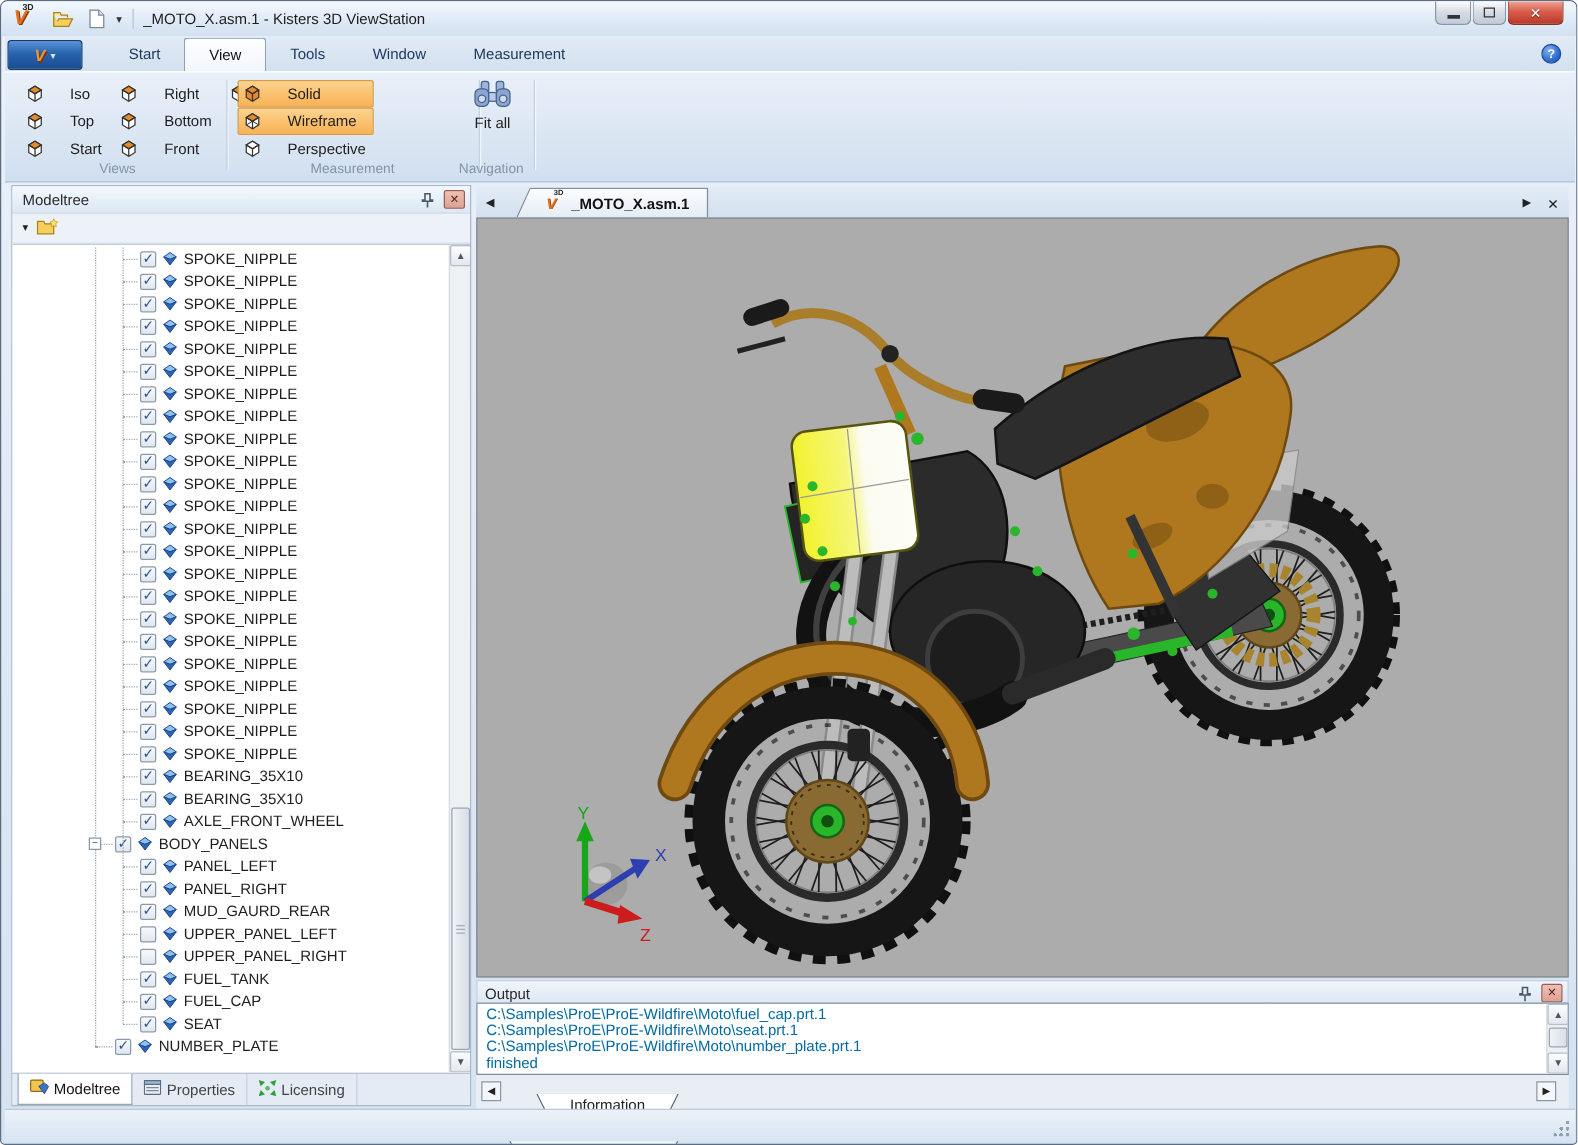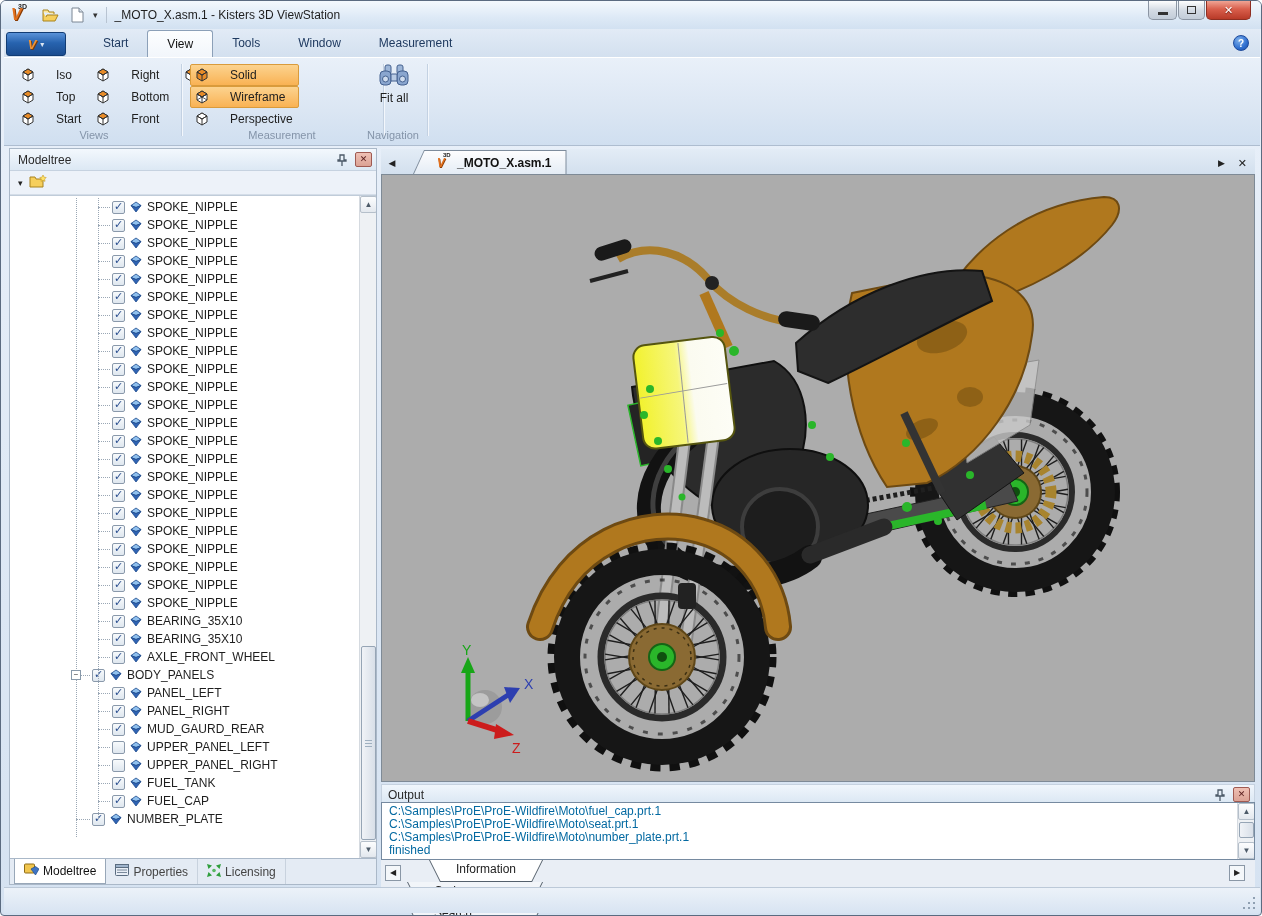--- a/index.html
+++ b/index.html
@@ -108,21 +108,21 @@
   .op-header .ht { flex:1; color:#2a2a2a; }
   .op-body { position:relative; height:58px; background:#fff; border:1px solid #768aa0; padding:2px 20px 0 7px; overflow:hidden; }
   .op-line { line-height:13px; white-space:nowrap; color:#0369a1; }
   .op-scroll { position:absolute; right:0; top:0; bottom:0; width:17px; background:#eef1f4; border-left:1px solid #d5dae0; }
   .op-thumb { top:19px; height:16px; }
   .op-thumb::after { display:none; }
 
   .outputtabs { position:absolute; left:0; top:712px; width:100%; height:27px; background:#e9eef5; display:flex; align-items:flex-start; }
   .ot-nav { width:16px; height:16px; border:1px solid #8a97a6; background:#f4f7fa; font-size:8px; text-align:center; line-height:14px; color:#222; margin:5px 4px 0 4px; }
   .ot-nav.right { position:absolute; right:6px; top:0; }
-  .otab-outer { height:22px; background:#55606c; clip-path:polygon(0 0,100% 0,calc(100% - 11px) 100%,11px 100%); padding:0 1px 1px 1px; margin-left:2px; }
+  .otab-outer { height:22px; background:#55606c; clip-path:polygon(0 0,100% 0,calc(100% - 11px) 100%,11px 100%); padding:0 1px 1px 1px; margin-left:2px;margin-top:15px; }
   .otab-outer.first { margin-left:24px; }
   .otab { height:100%; background:#f2f5f9; clip-path:polygon(0 0,100% 0,calc(100% - 10.5px) 100%,10.5px 100%); padding:2px 26px 0 26px; color:#222; }
   .otab-outer.active { background:#55606c; } .otab-outer.active .otab { background:#fff; font-weight:normal; }
 
   
   .statusbar { position:absolute; left:3px; top:886px; width:1256px; height:26px; background:linear-gradient(#ecf2f9,#d8e4f2); border-top:1px solid #bcc9d8; }
   .grip { position:absolute; right:4px; bottom:4px; width:13px; height:13px;
     background:radial-gradient(circle 1.5px at 11px 2px,#8fa0b2 99%,transparent), radial-gradient(circle 1.5px at 11px 7px,#8fa0b2 99%,transparent), radial-gradient(circle 1.5px at 6px 7px,#8fa0b2 99%,transparent), radial-gradient(circle 1.5px at 11px 12px,#8fa0b2 99%,transparent), radial-gradient(circle 1.5px at 6px 12px,#8fa0b2 99%,transparent), radial-gradient(circle 1.5px at 1px 12px,#8fa0b2 99%,transparent); }
 </style>
 </head>
@@ -714,20 +714,31 @@
           <div class="trow lv2">
 
     <span class="cb on"></span>
     <span class="gem">
       <svg width="12" height="12" viewBox="0 0 12 12">
         <path d="M1 4.5 L6 1 L11 4.5 L6 6.5 Z" fill="#8fc0ee" stroke="#1d4a8c" stroke-width="0.8"></path>
         <path d="M1 4.5 L6 6.5 L11 4.5 L6 11 Z" fill="#2f63b4" stroke="#1d4a8c" stroke-width="0.8"></path>
       </svg>
     </span>
     <span class="lbl">FUEL_CAP</span>
+  </div>
+          <div class="trow lv2">
+
+    <span class="cb on"></span>
+    <span class="gem">
+      <svg width="12" height="12" viewBox="0 0 12 12">
+        <path d="M1 4.5 L6 1 L11 4.5 L6 6.5 Z" fill="#8fc0ee" stroke="#1d4a8c" stroke-width="0.8"></path>
+        <path d="M1 4.5 L6 6.5 L11 4.5 L6 11 Z" fill="#2f63b4" stroke="#1d4a8c" stroke-width="0.8"></path>
+      </svg>
+    </span>
+    <span class="lbl">SEAT</span>
   </div>
           <div class="trow lv1">
 
     <span class="cb on"></span>
     <span class="gem">
       <svg width="12" height="12" viewBox="0 0 12 12">
         <path d="M1 4.5 L6 1 L11 4.5 L6 6.5 Z" fill="#8fc0ee" stroke="#1d4a8c" stroke-width="0.8"></path>
         <path d="M1 4.5 L6 6.5 L11 4.5 L6 11 Z" fill="#2f63b4" stroke="#1d4a8c" stroke-width="0.8"></path>
       </svg>
     </span>

